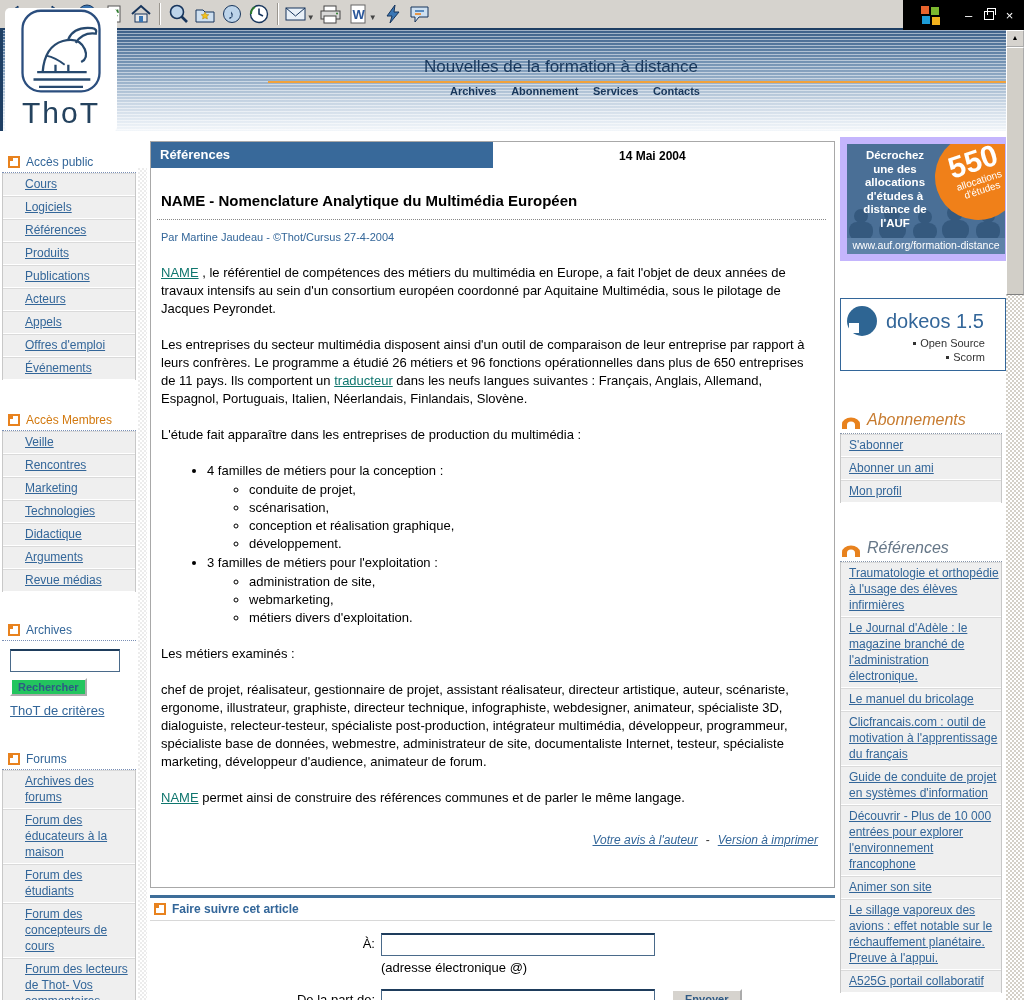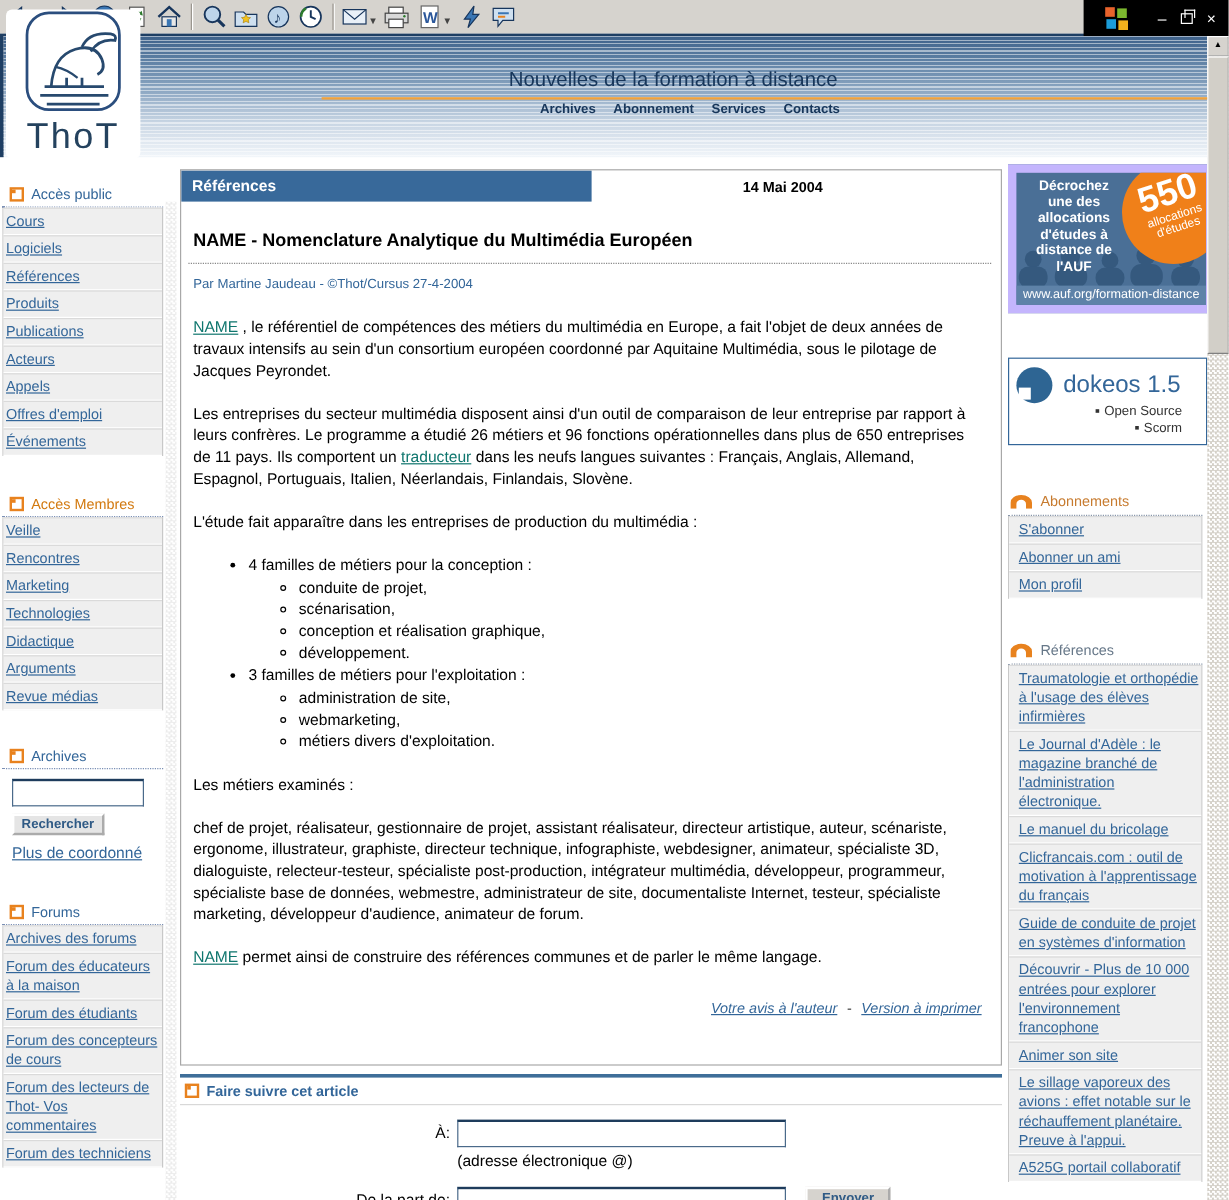--- a/index.html
+++ b/index.html
@@ -42,31 +42,31 @@
   .main-nav a{font-size:11px;font-weight:bold;color:#17365A;text-decoration:none;}
 
   
   .side-head{display:flex;align-items:center;gap:6px;font-size:12px;color:#336699;
              padding:3px 0 3px 6px;border-bottom:1px dotted #7A8FB5;}
   .side-head.orange{color:#D2790F;}
   .sq-icon{width:8px;height:8px;border:2px solid #E8821E;background:#fff;position:relative;flex:0 0 auto;}
   .sq-icon::after{content:"";position:absolute;left:0;top:0;width:3px;height:3px;background:#E8821E;}
   .rows{border-left:1px solid #C8C8C8;border-right:1px solid #C8C8C8;}
   .row{background:#EFEFEF;border-top:1px solid #DADADA;border-bottom:1px solid #fff;
-       padding:2px 2px 3px 2px;font-size:12px;line-height:16px;}
+       padding:2px 2px 3px 22px;font-size:12px;line-height:16px;}
   .row a{color:#336699;text-decoration:underline;}
 
   .lsb{position:absolute;top:152px;left:2px;width:134px;}
   .lsb .sec{margin-bottom:0;}
   .tex-strip{position:absolute;left:138px;top:168px;width:9px;height:832px;
        background:conic-gradient(#fff 25%,#ececec 0 50%,#fff 0 75%,#ececec 0) 0 0/4px 4px;}
 
   .arch-box{padding:8px 0 0 8px;}
   .arch-input{width:104px;height:18px;border:1px solid #4A6A8A;border-top:2px solid #1E3C5C;background:#fff;}
-  .arch-btn{display:block;margin-top:6px;background:#e5e5e5;border:2px outset #fff;
+  .arch-btn{display:block;margin-top:6px;background:#22c55e;border:2px outset #fff;
             color:#2F5A85;font-weight:bold;font-size:11px;padding:1px 6px;}
   .arch-more{display:inline-block;margin-top:7px;font-size:13px;color:#336699;text-decoration:underline;}
 
   
   .main{position:absolute;left:150px;top:141px;width:685px;}
   .article{position:relative;height:747px;border:1px solid #A8A8A8;background:#fff;
            box-sizing:border-box;overflow:hidden;}
   .cat-bar{position:absolute;top:0;left:0;width:342px;height:26px;background:#38699A;color:#fff;
            font-weight:bold;font-size:13px;line-height:26px;padding-left:9px;box-sizing:border-box;}
   .date{position:absolute;top:7px;left:468px;font-weight:bold;font-size:12px;color:#000;}
@@ -110,21 +110,21 @@
 
   .dokeos{margin-top:37px;width:154px;border:1px solid #336699;background:#fff;padding:7px 4px 6px 6px;box-sizing:content-box;}
   .dk-row{display:flex;align-items:center;gap:9px;}
   .dk-logo{width:30px;height:30px;background:#2E6593;border-radius:50%;position:relative;flex:0 0 auto;}
   .dk-logo::after{content:"";position:absolute;left:2px;bottom:3px;width:10px;height:10px;background:#fff;}
   .dk-name{color:#336699;font-size:20px;}
   .dk-bullets{text-align:right;padding-right:16px;font-size:11px;color:#333;line-height:14px;}
   .dk-b .bsq{display:inline-block;width:3px;height:3px;background:#333;margin:0 4px 2px 0;}
 
   .rs-sec{margin-top:40px;width:162px;}
-  .rs-head{display:flex;gap:7px;font-size:12px;padding:0 0 4px 2px;border-bottom:1px dotted #8896AA;}
+  .rs-head{display:flex;align-items:flex-end;gap:7px;font-size:16px;padding:0 0 4px 2px;border-bottom:1px dotted #8896AA;font-style:italic;}
   .rs-head.warm{color:#C77B2F;}
   .rs-head.cool{color:#667788;}
   .rsb .row{padding-left:8px;}
 
   
   .scroll{position:absolute;right:0;top:30px;width:18px;height:970px;
           background:conic-gradient(#fff 25%,#D4D0C8 0 50%,#fff 0 75%,#D4D0C8 0) 0 0/4px 4px;}
   .scroll-up{height:15px;background:#D6D3CE;border:1px outset #fff;text-align:center;
              font-size:7px;line-height:14px;color:#000;}
   .scroll-thumb{height:246px;background:#D2CFC8;border:1px outset #fff;border-bottom:1px solid #808080;}
@@ -308,21 +308,21 @@
     </div>
 
     <div class="sec" style="margin-top:28px;">
       <div class="side-head">
         <span class="sq-icon"></span>
         <span>Archives</span>
       </div>
       <div class="arch-box">
         <input class="arch-input" value="" style="">
         <button class="arch-btn">Rechercher</button>
-        <a class="arch-more">Plus de coordonné</a>
+        <a class="arch-more">ThoT de critères</a>
       </div>
     </div>
 
     <div class="sec" style="margin-top:30px;">
       <div class="side-head">
         <span class="sq-icon"></span>
         <span>Forums</span>
       </div>
       <div class="rows">
 

